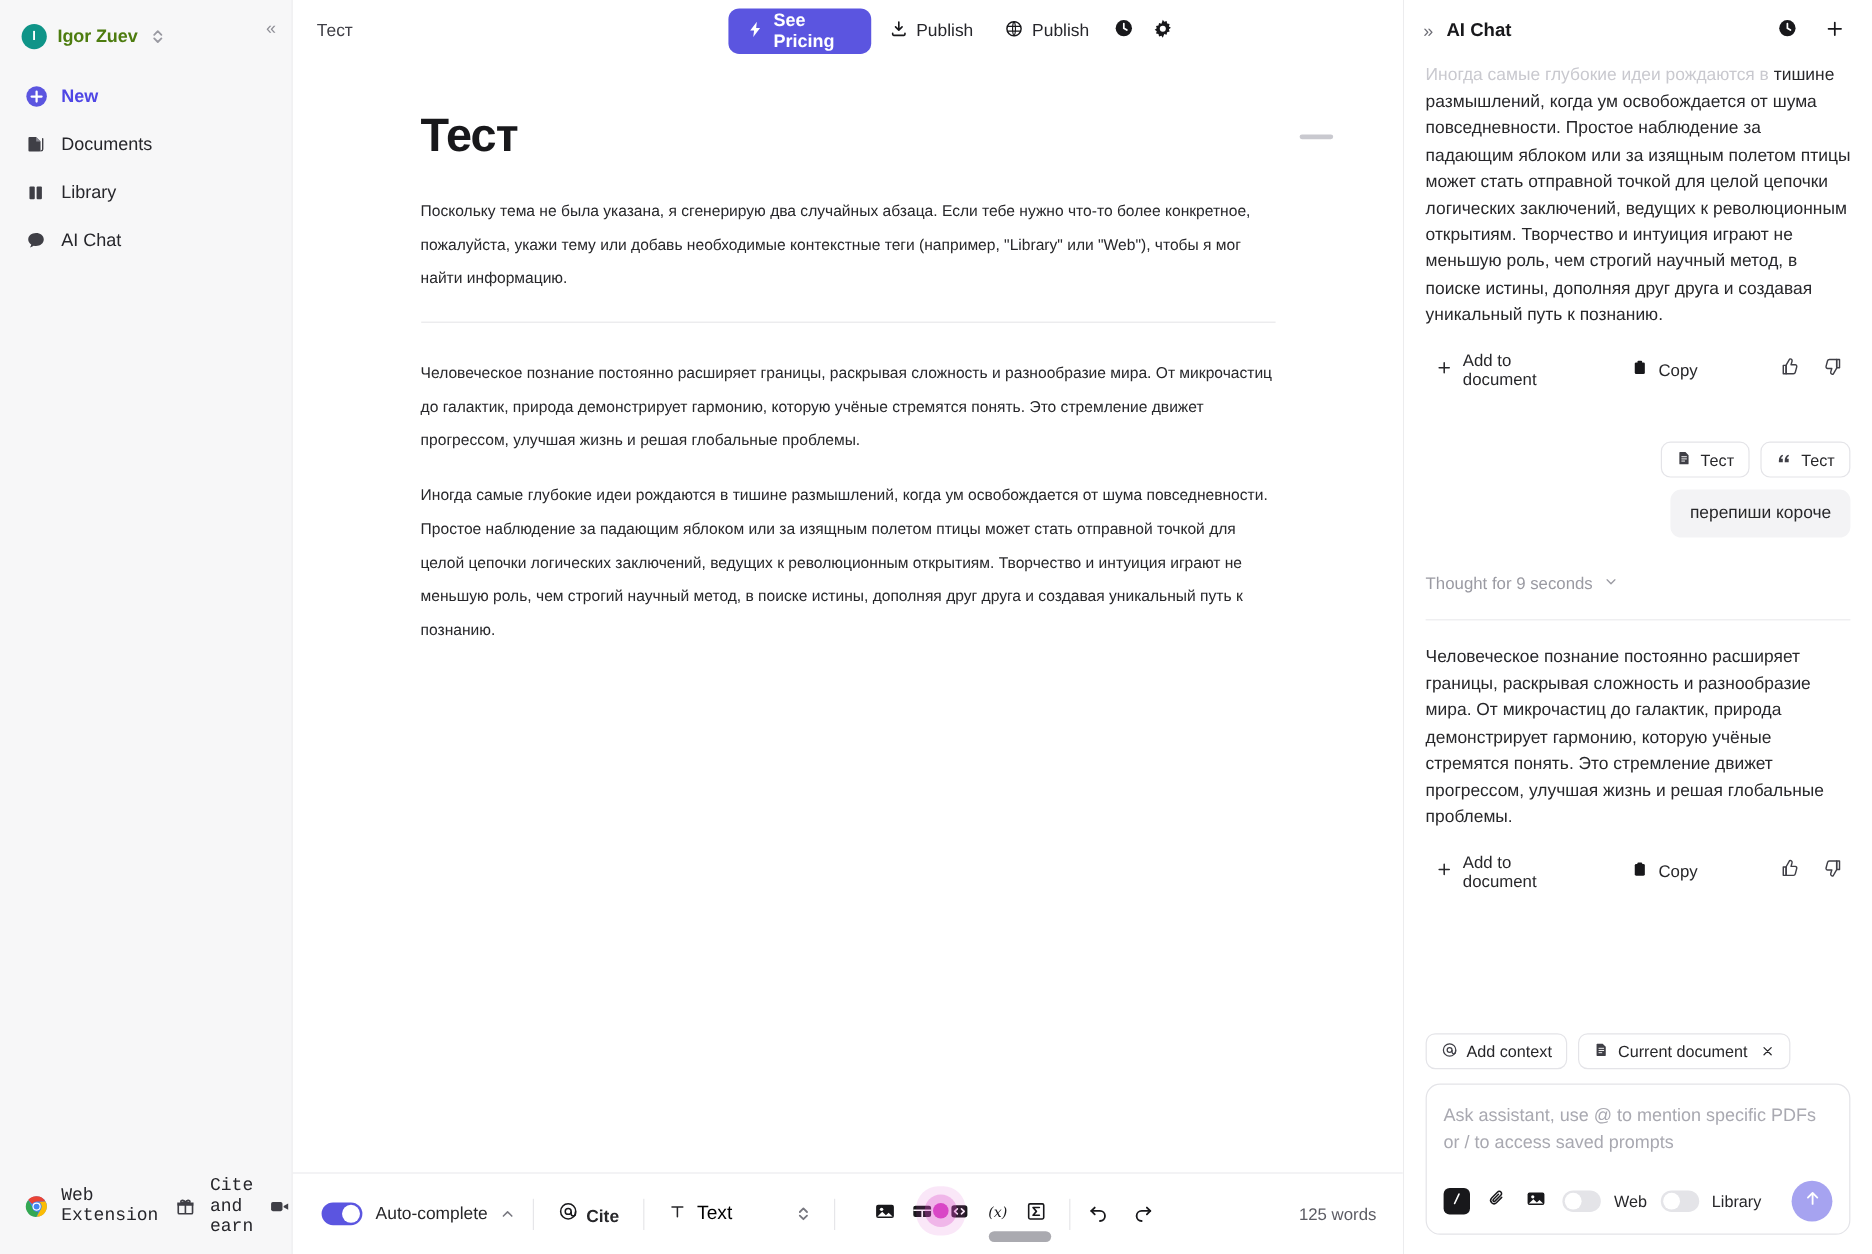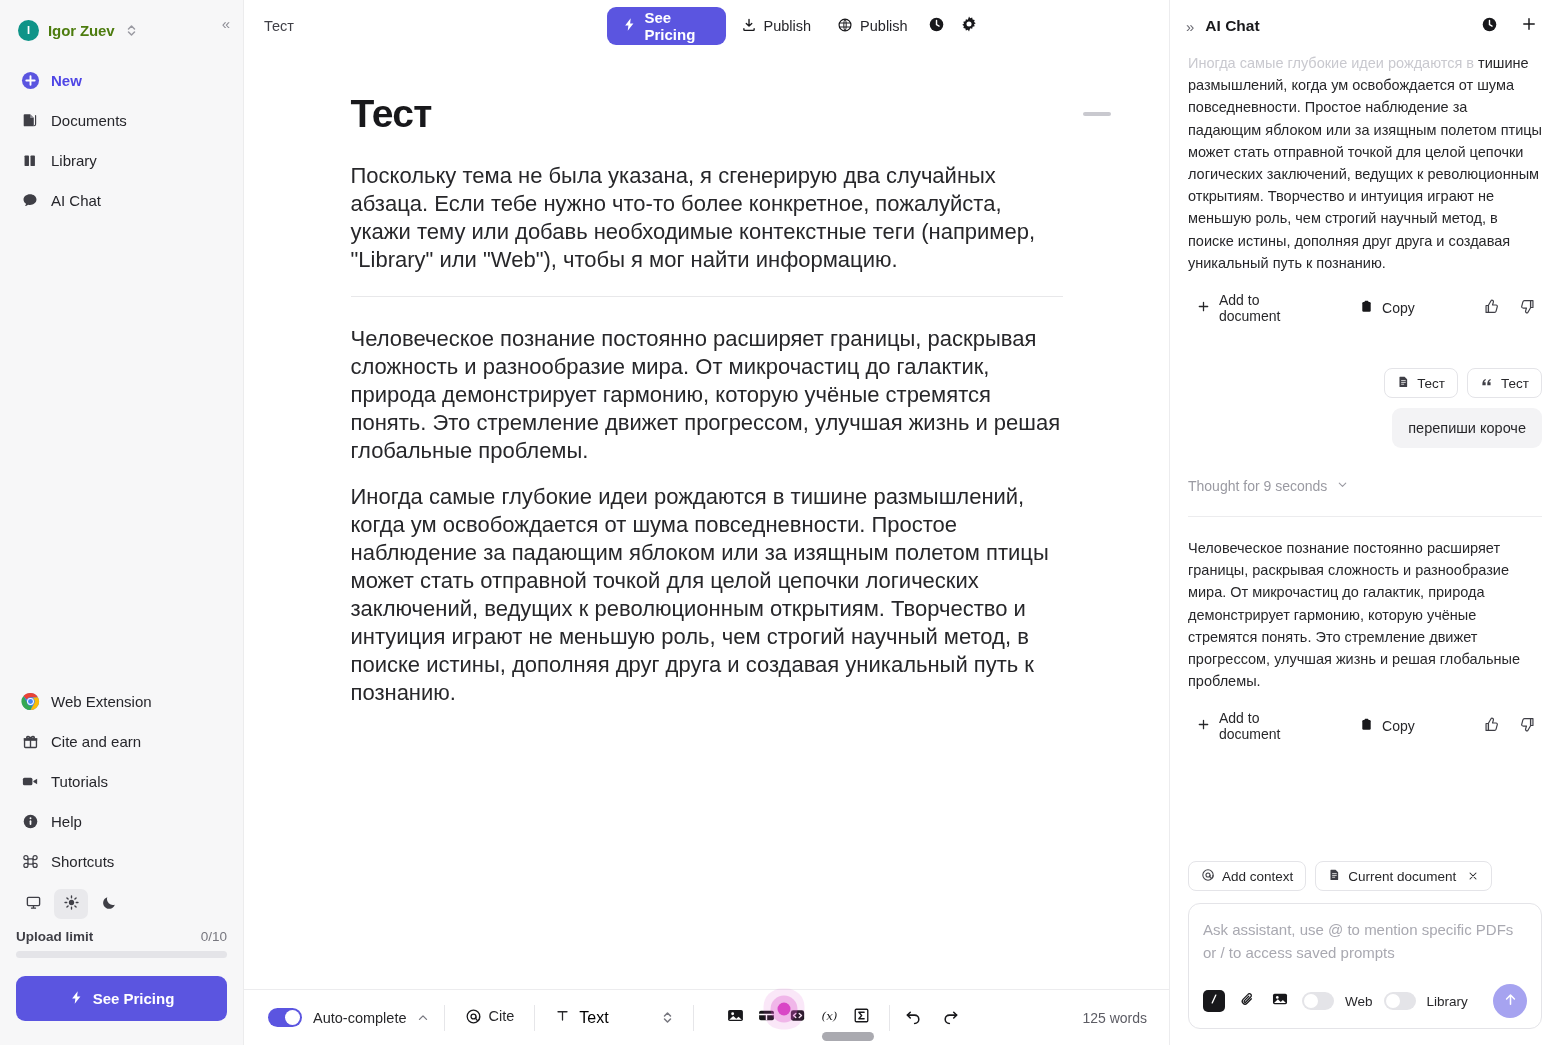--- a/index.html
+++ b/index.html
@@ -42,21 +42,21 @@
   .nav { margin-top: 16px; display: flex; flex-direction: column; }
   .nav-item {
     display: flex; align-items: center; gap: 11px;
     height: 40px; padding: 0 6px; border-radius: 8px;
     font-size: 15px; color: #26262b; cursor: pointer;
   }
   .nav-item.accent { color: #4f46e5; font-weight: 600; }
   .nav-ico { width: 20px; display: flex; align-items: center; justify-content: center; flex-shrink: 0; }
   .sb-spacer { flex: 1; }
 
-  .sb-bottom { padding: 0 14px 24px 14px; display: flex; flex-direction: column; }
+  .sb-bottom { padding: 0 14px 12px 14px; display: flex; flex-direction: row; font-family: Liberation Mono, monospace; }
   .sb-bottom .nav-item { height: 40px; }
 
   .theme-row { display: flex; gap: 4px; margin: 8px 0 10px 0; padding-left: 2px; }
   .theme-btn {
     width: 34px; height: 30px; border-radius: 7px;
     display: flex; align-items: center; justify-content: center;
     color: #3f3f46; cursor: pointer;
   }
   .theme-btn.selected { background: #e9e9ec; }
 
@@ -110,51 +110,51 @@
     cursor: pointer; color: #18181b;
   }
 
   .doc-scroll { flex: 1; overflow: hidden; position: relative; }
   .doc-wrap { max-width: 712px; margin: 0 auto; padding: 40px 0 0 0; position: relative; }
   .doc-title {
     font-size: 39px; font-weight: 700; color: #18181b;
     letter-spacing: -.7px; margin-bottom: 26px;
   }
   .doc-p {
-    font-size: 22px; line-height: 28px; color: #27272a;
+    font-size: 13px; line-height: 28px; color: #27272a;
     margin-bottom: 18px;
   }
   .doc-hr { height: 1px; background: #e8e8ea; margin: 22px 0 28px 0; }
   .doc-handle {
     position: absolute; right: -48px; top: 60px;
     width: 28px; height: 4px; border-radius: 3px; background: #c9c9cf;
     cursor: pointer;
   }
 
   
   .editor-bar {
-    height: 56px; border-top: 1px solid #ececee;
+    height: 68px; border-top: 1px solid #ececee;
     display: flex; align-items: center; padding: 0 22px 0 24px;
     flex-shrink: 0; position: relative;
   }
   .toggle {
     width: 34px; height: 19px; border-radius: 11px; background: #5b55e0;
     position: relative; cursor: pointer; flex-shrink: 0;
   }
   .toggle .knob {
     position: absolute; top: 2px; right: 2px;
     width: 15px; height: 15px; border-radius: 50%; background: #fff;
   }
   .bar-label { font-size: 14.5px; color: #27272a; margin-left: 11px; }
   .chev-up { margin-left: 9px; color: #77777f; display: flex; }
   .divider-v { width: 1px; height: 26px; background: #e6e6e9; margin: 0 14px; }
   .bar-item {
-    display: flex; align-items: flex-start; gap: 7px;
+    display: flex; align-items: flex-end; gap: 7px;
     font-size: 14.5px; color: #27272a; cursor: pointer;
-    padding: 6px 6px; border-radius: 7px;
+    padding: 6px 6px; border-radius: 7px; font-weight: bold;
   }
   .text-select {
     display: flex; align-items: center; gap: 9px;
     width: 130px; cursor: pointer; padding: 6px;
   }
   .text-select .sel-updown { margin-left: auto; color: #77777f; display:flex; }
   .insert-group { display: flex; align-items: center; gap: 12px; margin-left: 18px; position: relative; }
   .ins-btn { cursor: pointer; display: flex; align-items: center; justify-content: center; color: #18181b; }
   .sigma-tip {
     position: absolute; left: 96px; top: 26px;

